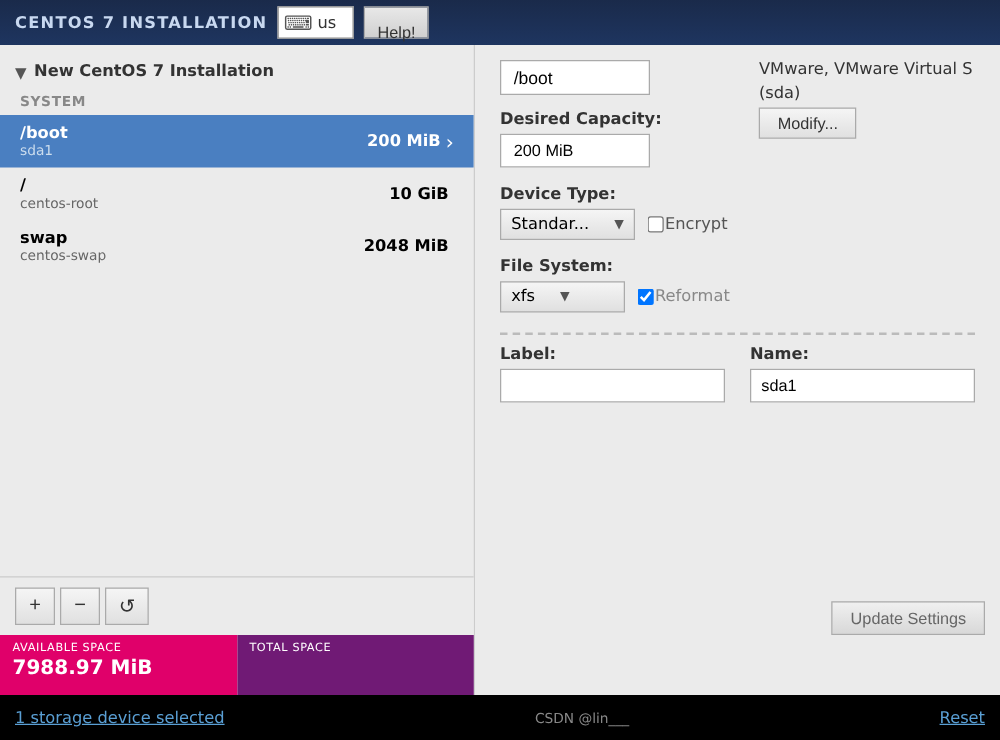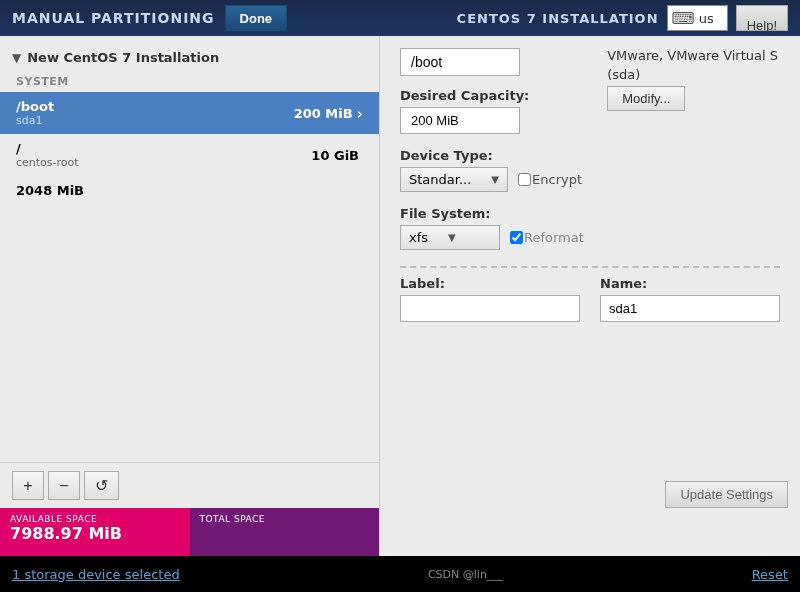--- a/index.html
+++ b/index.html
@@ -368,24 +368,20 @@
     }
 
     input[type="checkbox"] {
       cursor: pointer;
     }
   </style>
 </head>
 <body>
 
 <div class="header">
-  <div style="display:flex;align-items:center;gap:10px;">
-    <span class="header-title">MANUAL PARTITIONING</span>
-    <button class="done-btn">Done</button>
-  </div>
   <div class="header-right">
     <span class="header-right-title">CENTOS 7 INSTALLATION</span>
     <div class="keyboard-input">
       <span class="keyboard-icon">⌨</span>
       <span class="keyboard-text">us</span>
     </div>
     <button class="help-btn">Help!</button>
   </div>
 </div>
 
@@ -410,20 +406,24 @@
 
       <div class="partition-item">
         <div class="partition-left">
           <div class="partition-name">/</div>
           <div class="partition-sub">centos-root</div>
         </div>
         <span class="partition-size">10 GiB</span>
       </div>
 
       <div class="partition-item">
+        <div class="partition-left">
+          <div class="partition-name">swap</div>
+          <div class="partition-sub">centos-swap</div>
+        </div>
         <span class="partition-size">2048 MiB</span>
       </div>
     </div>
 
     <div class="left-toolbar">
       <button class="toolbar-btn">+</button>
       <button class="toolbar-btn">−</button>
       <button class="toolbar-btn">↺</button>
     </div>
 

